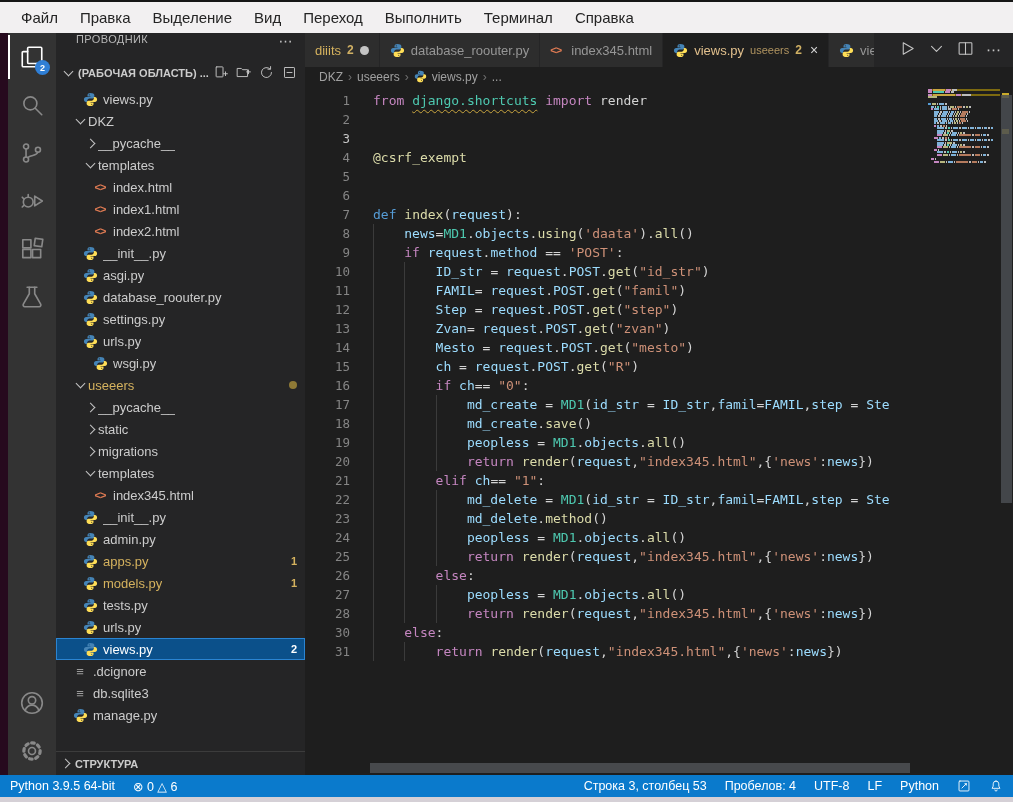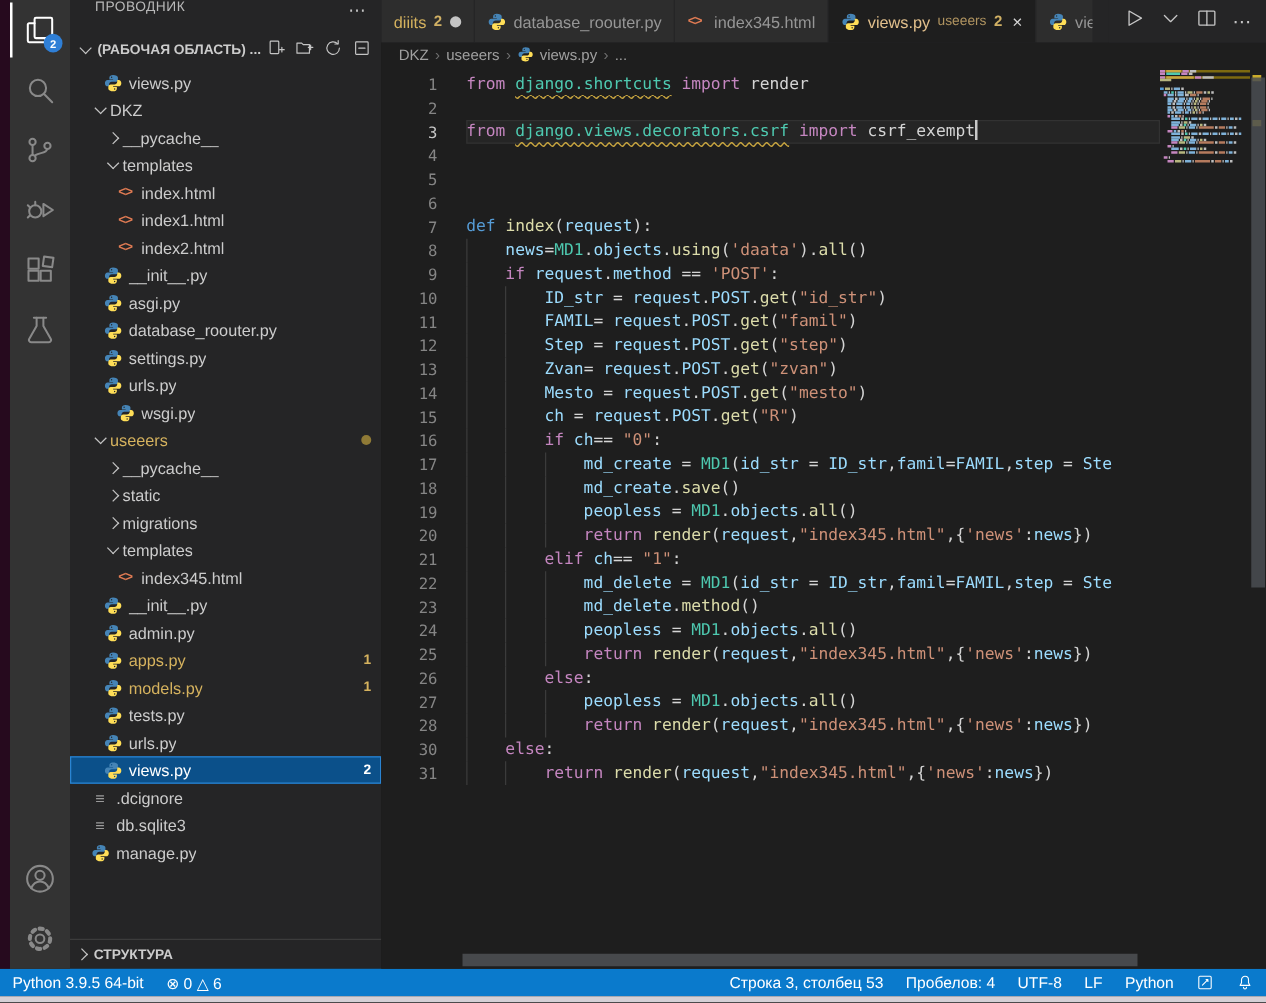--- a/index.html
+++ b/index.html
@@ -132,20 +132,30 @@
   .sb-right { margin-left:auto; display:flex; gap:18px; align-items:center; }
   .status-item { cursor:pointer; white-space:nowrap; display:flex; align-items:center; }
   .status-item svg { width:14px; height:14px; }
   .bottom-strip { height:5px; background:#d5d0d6; flex:0 0 auto; }
 </style>
 </head>
 <body>
 
 <div class="app">
 
+  <div class="menubar">
+      <span class="menu-item">Файл</span>
+      <span class="menu-item">Правка</span>
+      <span class="menu-item">Выделение</span>
+      <span class="menu-item">Вид</span>
+      <span class="menu-item">Переход</span>
+      <span class="menu-item">Выполнить</span>
+      <span class="menu-item">Терминал</span>
+      <span class="menu-item">Справка</span>
+    </div>
 
   <div class="main">
     <div class="edge-strip"></div>
 
     <div class="activitybar">
       <div class="ab-top">
           <div class="ab-item active">
             <svg viewBox="0 0 24 24" fill="none" stroke="currentColor" stroke-width="1.5" stroke-linecap="round" stroke-linejoin="round">
               <rect x="8" y="3" width="13" height="15" rx="1"></rect>
               <path d="M16 18v2c0 .6-.4 1-1 1H4c-.6 0-1-.4-1-1V8c0-.6.4-1 1-1h4"></path>
@@ -535,22 +545,22 @@
               <path fill="#ffde57" d="M8.1 15c1.8 0 3.1-.8 3.1-2.2v-1.6H8v-.5h4.7c1.4 0 2.3-1.1 2.3-2.7s-.9-2.7-2.3-2.7h-1.2v1.5c0 1.3-1.1 2.4-2.4 2.4H5.9c-1.1 0-2 .9-2 2v1.6C3.9 14.1 5.7 15 8.1 15zm1.2-1.4a.6.6 0 110-1.2.6.6 0 010 1.2z"></path>
             </svg></span>
           <span>views.py</span>
           <span class="sep">›</span>
           <span>...</span>
         </div>
       <div class="code-wrap">
         <div class="code-lines" id="code">
             <div class="code-line"><span class="ln">1</span><span class="ltxt"><span class="tk-kw">from </span><span class="tk-tsq">django.shortcuts</span><span class="tk-kw"> import</span><span class="tk-pl"> render</span></span></div>
             <div class="code-line"><span class="ln">2</span></div>
-            <div class="code-line cur"><span class="ln">3</span><span class="ltxt"><span class="tk-kw">from </span><span class="tk-tsq">django.views.decorators.csrf</span><span class="tk-kw"> import</span><span class="tk-pl"> csrf_exempt</span><span class="cursor"></span></span></div>
-            <div class="code-line"><span class="ln">4</span></div>
+            <div class="code-line cur"><span class="ln">3</span></div>
+            <div class="code-line"><span class="ln">4</span><span class="ltxt"><span class="tk-fn">@csrf_exempt</span></span></div>
             <div class="code-line"><span class="ln">5</span><span class="ltxt"></span></div>
             <div class="code-line"><span class="ln">6</span><span class="ltxt"></span></div>
             <div class="code-line"><span class="ln">7</span><span class="ltxt"><span class="tk-def">def </span><span class="tk-fn">index</span><span class="tk-pl">(</span><span class="tk-v">request</span><span class="tk-pl">):</span></span></div>
             <div class="code-line"><span class="ln">8</span><span class="ltxt"><span class="ig"></span><span class="tk-v">news</span><span class="tk-pl">=</span><span class="tk-t">MD1</span><span class="tk-pl">.</span><span class="tk-v">objects</span><span class="tk-pl">.</span><span class="tk-fn">using</span><span class="tk-pl">(</span><span class="tk-s">'daata'</span><span class="tk-pl">).</span><span class="tk-fn">all</span><span class="tk-pl">()</span></span></div>
             <div class="code-line"><span class="ln">9</span><span class="ltxt"><span class="ig"></span><span class="tk-kw">if </span><span class="tk-v">request</span><span class="tk-pl">.</span><span class="tk-v">method</span><span class="tk-pl"> == </span><span class="tk-s">'POST'</span><span class="tk-pl">:</span></span></div>
             <div class="code-line"><span class="ln">10</span><span class="ltxt"><span class="ig"></span><span class="ig"></span><span class="tk-v">ID_str</span><span class="tk-pl"> = </span><span class="tk-v">request</span><span class="tk-pl">.</span><span class="tk-v">POST</span><span class="tk-pl">.</span><span class="tk-fn">get</span><span class="tk-pl">(</span><span class="tk-s">"id_str"</span><span class="tk-pl">)</span></span></div>
             <div class="code-line"><span class="ln">11</span><span class="ltxt"><span class="ig"></span><span class="ig"></span><span class="tk-v">FAMIL</span><span class="tk-pl">= </span><span class="tk-v">request</span><span class="tk-pl">.</span><span class="tk-v">POST</span><span class="tk-pl">.</span><span class="tk-fn">get</span><span class="tk-pl">(</span><span class="tk-s">"famil"</span><span class="tk-pl">)</span></span></div>
             <div class="code-line"><span class="ln">12</span><span class="ltxt"><span class="ig"></span><span class="ig"></span><span class="tk-v">Step</span><span class="tk-pl"> = </span><span class="tk-v">request</span><span class="tk-pl">.</span><span class="tk-v">POST</span><span class="tk-pl">.</span><span class="tk-fn">get</span><span class="tk-pl">(</span><span class="tk-s">"step"</span><span class="tk-pl">)</span></span></div>
             <div class="code-line"><span class="ln">13</span><span class="ltxt"><span class="ig"></span><span class="ig"></span><span class="tk-v">Zvan</span><span class="tk-pl">= </span><span class="tk-v">request</span><span class="tk-pl">.</span><span class="tk-v">POST</span><span class="tk-pl">.</span><span class="tk-fn">get</span><span class="tk-pl">(</span><span class="tk-s">"zvan"</span><span class="tk-pl">)</span></span></div>
             <div class="code-line"><span class="ln">14</span><span class="ltxt"><span class="ig"></span><span class="ig"></span><span class="tk-v">Mesto</span><span class="tk-pl"> = </span><span class="tk-v">request</span><span class="tk-pl">.</span><span class="tk-v">POST</span><span class="tk-pl">.</span><span class="tk-fn">get</span><span class="tk-pl">(</span><span class="tk-s">"mesto"</span><span class="tk-pl">)</span></span></div>

